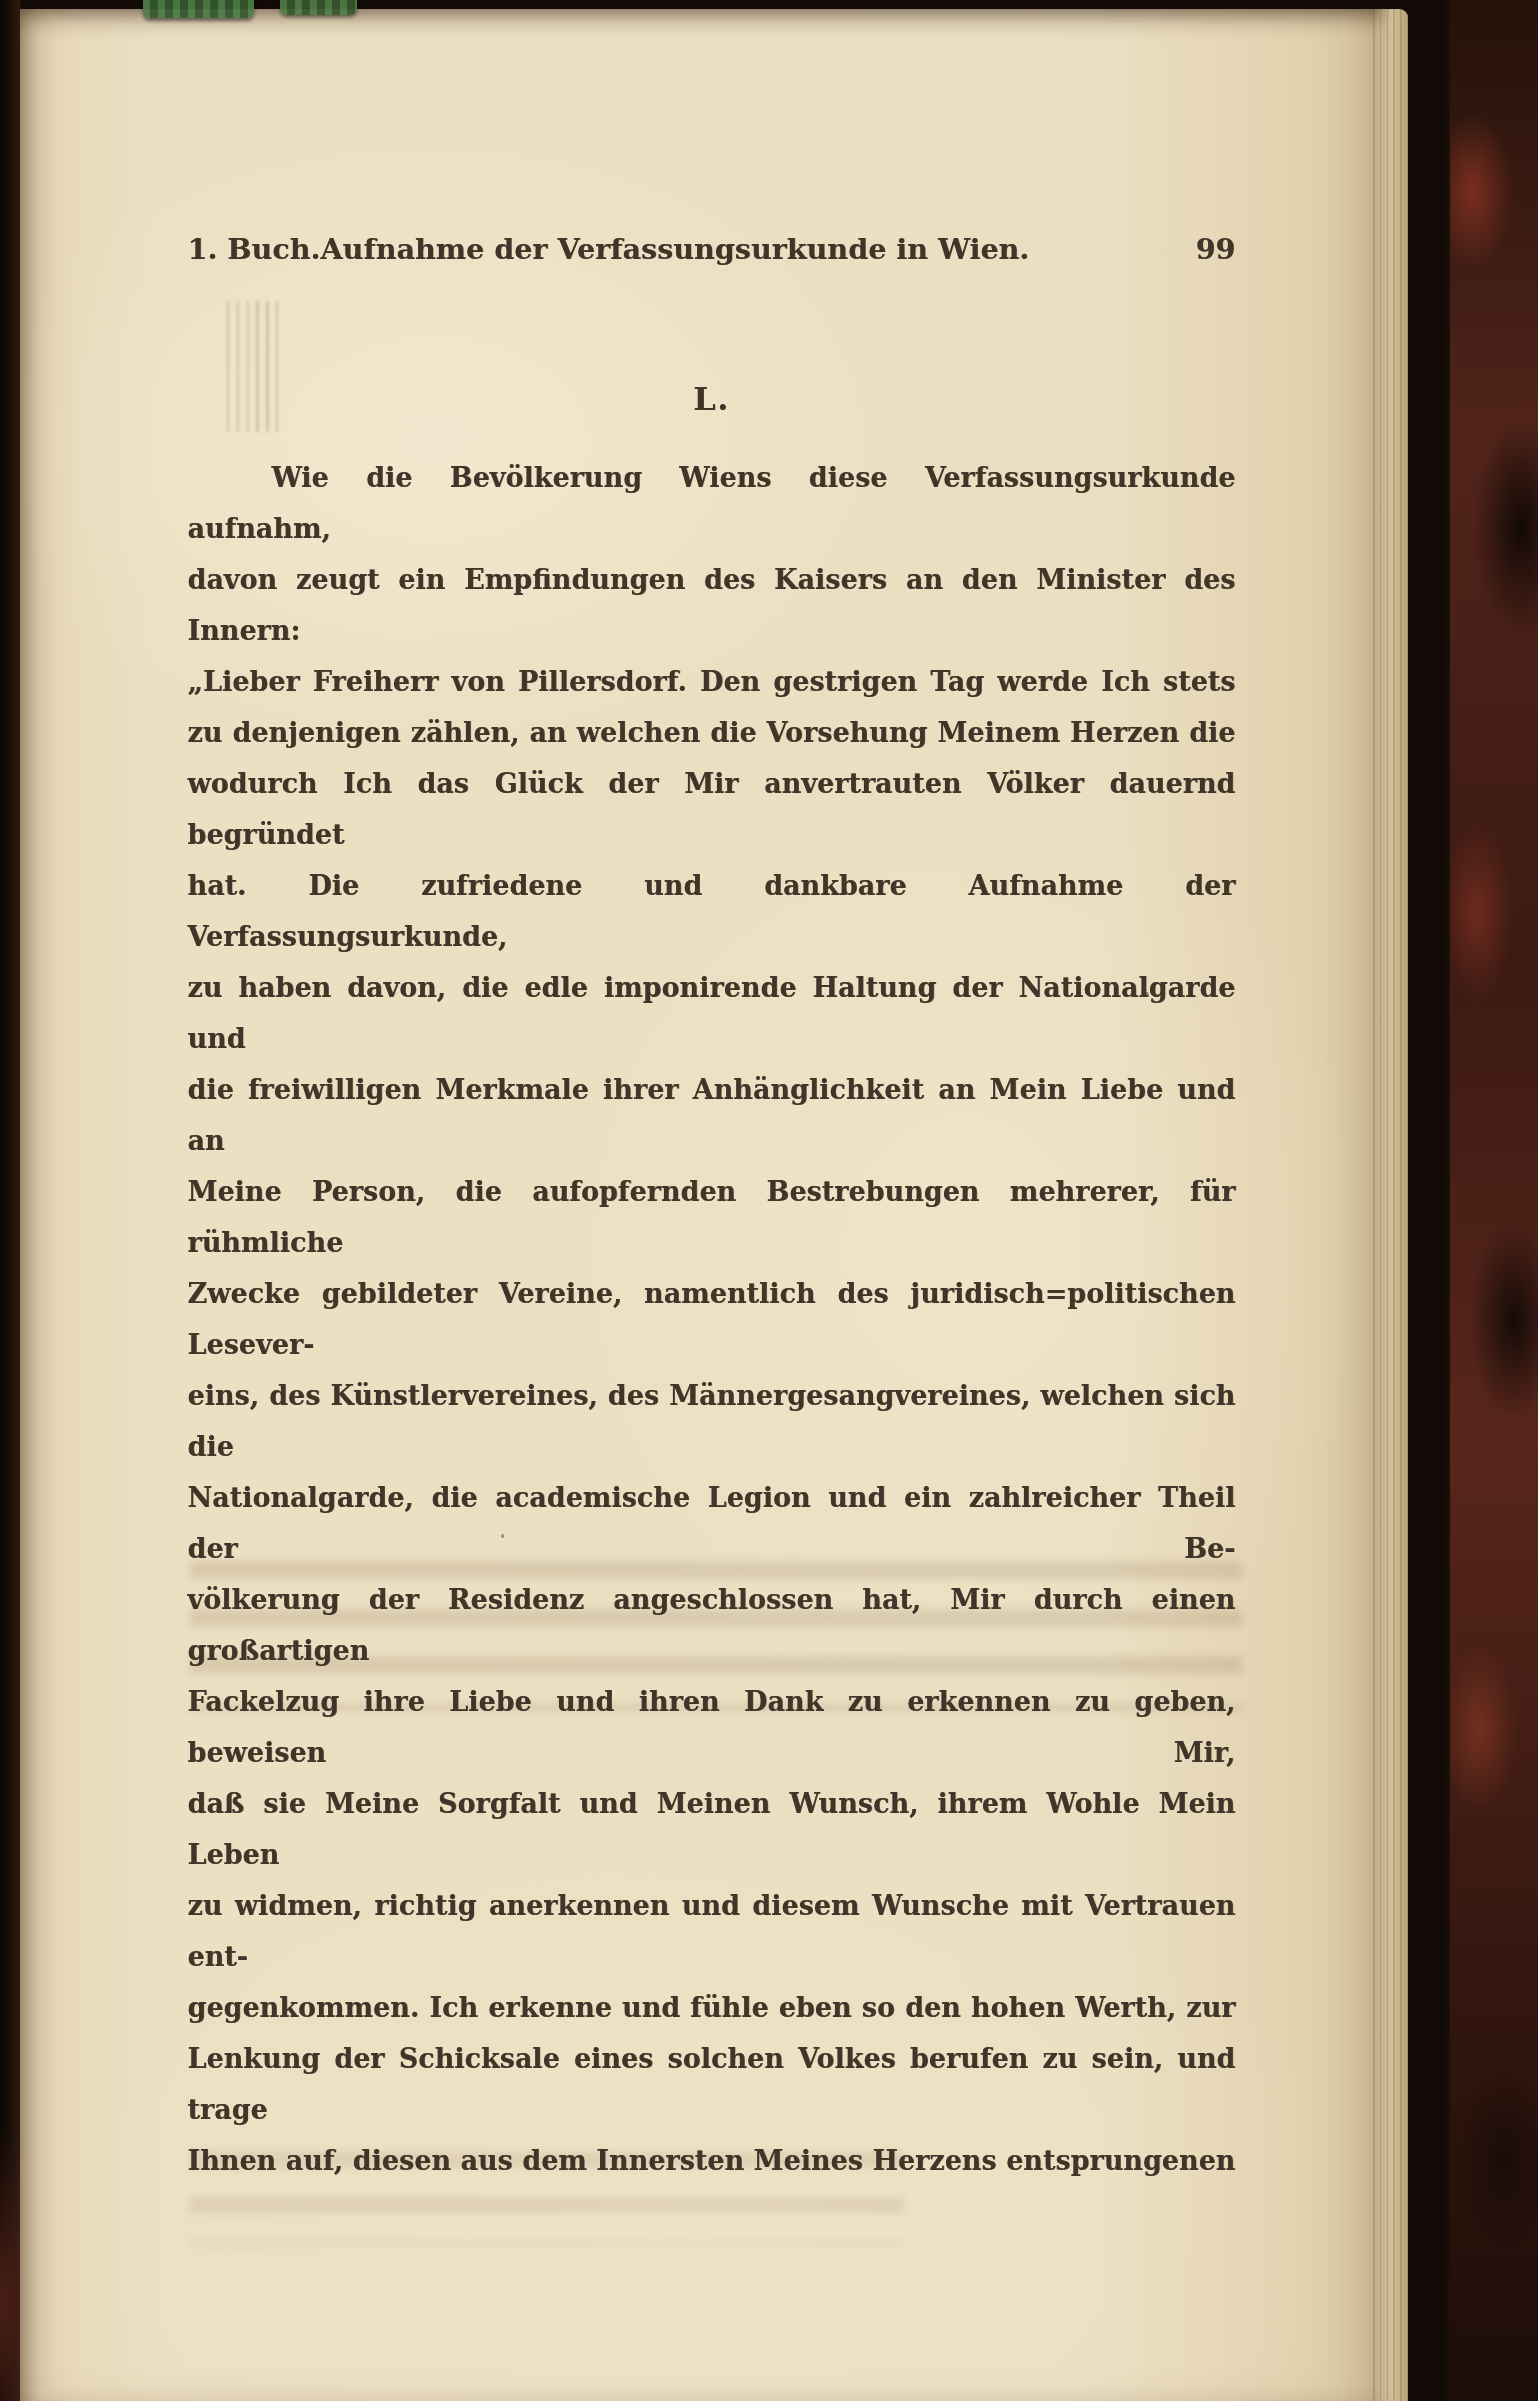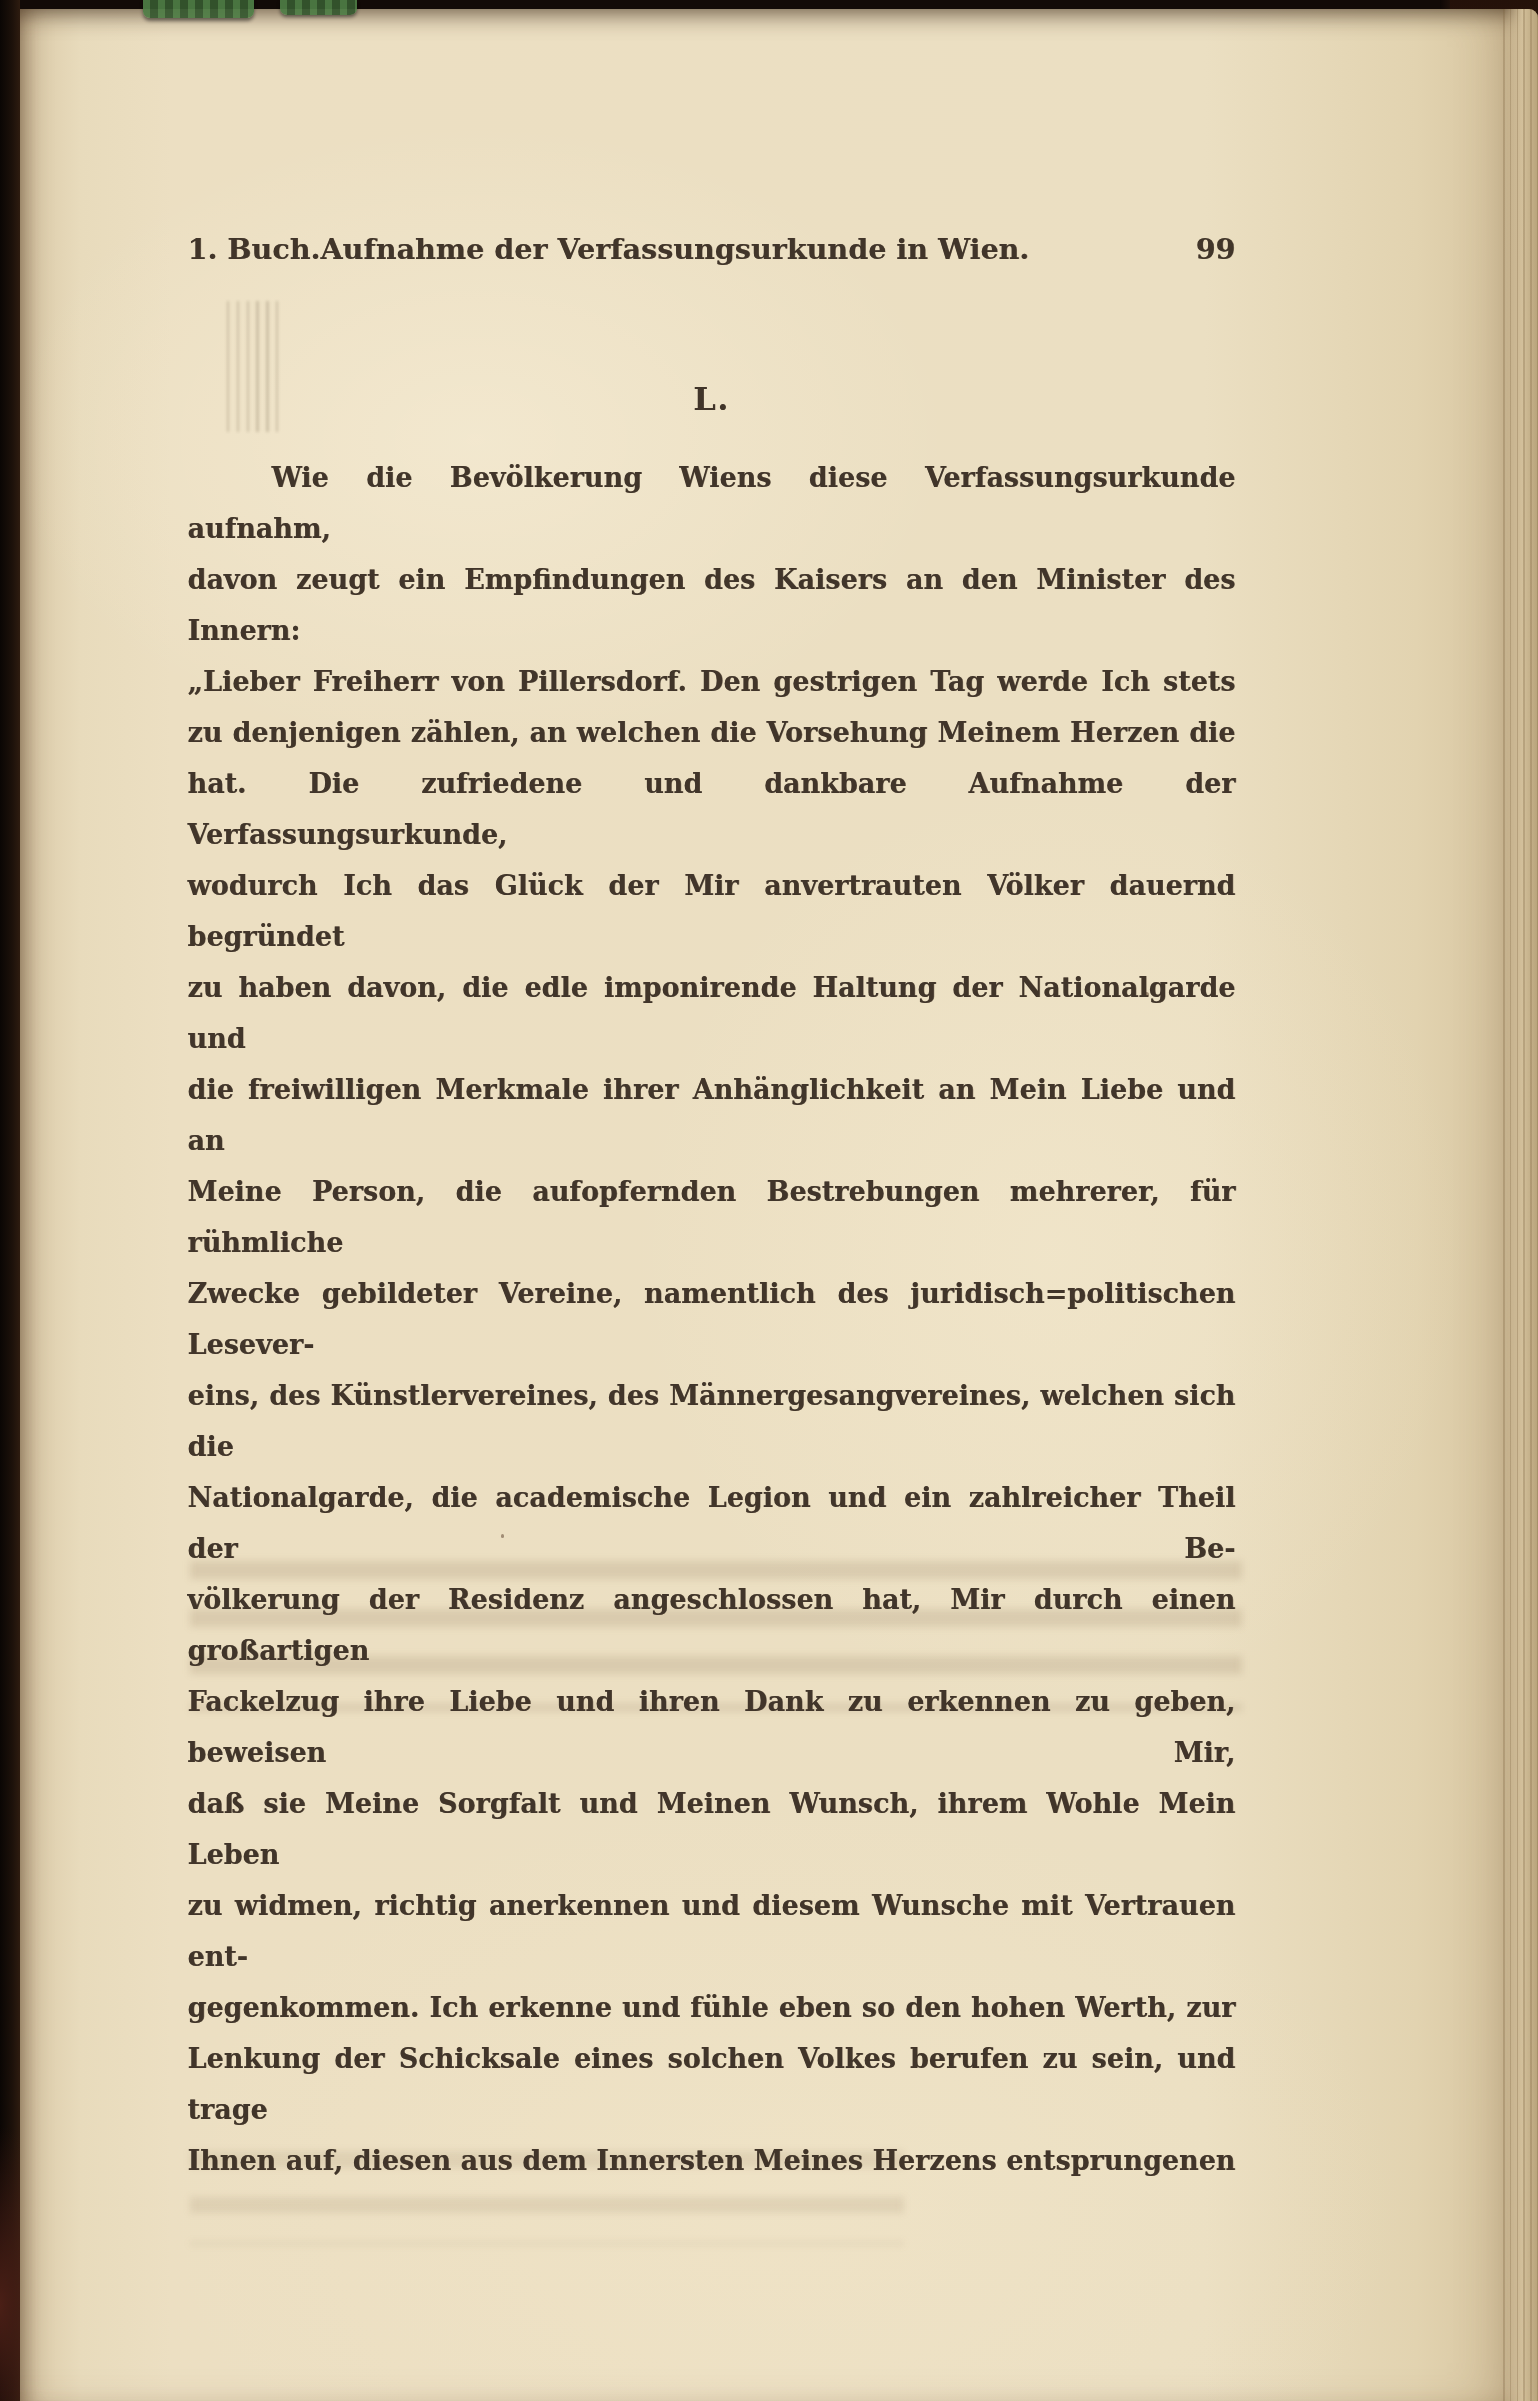--- a/index.html
+++ b/index.html
@@ -32,21 +32,21 @@
   }
   .headband-a,.headband-b{
     position:absolute;top:0;height:18px;border-radius:0 0 6.8px 6.8px;opacity:.92;
     background:repeating-linear-gradient(90deg,#4e7d45 0 7.5px,#35582f 7.5px 15px);
     box-shadow:0 2.3px 3.8px rgba(0,0,0,.5);
   }
   .headband-a{left:143px;width:111px;}
   .headband-b{left:280px;width:77px;height:15px;}
   
   .page{
-    position:absolute;left:19.5px;top:9px;width:1518px;height:2392px;
+    position:absolute;left:19.5px;top:9px;width:1388px;height:2392px;
     border-radius:0 9px 0 0;
     background:
       radial-gradient(676px 451px at 30% 18%, rgba(255,248,230,.35), rgba(255,248,230,0) 70%),
       radial-gradient(601px 676px at 68% 52%, rgba(250,240,215,.30), rgba(250,240,215,0) 70%),
       radial-gradient(902px 601px at 50% 92%, rgba(246,234,206,.30), rgba(246,234,206,0) 70%),
       linear-gradient(90deg,#d9c8a6 0%,#e8dbbc 4%,#ecdfc2 10%,#ebdfc2 78%,#e2d3b0 92%,#d3c09a 100%),
       #ebdfc4;
     box-shadow:
       inset 0 15px 22.5px -10.5px rgba(50,30,15,.62),
       inset -53px 0 60px -34px rgba(100,70,40,.48),
@@ -129,22 +129,22 @@
       <span class="num">99</span>
     </div>
 
     <div class="section-heading first">L.</div>
 
     <div class="paragraph">
       <div class="line indent">Wie die Bevölkerung Wiens diese Verfassungsurkunde aufnahm,</div>
       <div class="line">davon zeugt ein Empfindungen des Kaisers an den Minister des Innern:</div>
       <div class="line">„Lieber Freiherr von Pillersdorf.  Den gestrigen Tag werde Ich stets</div>
       <div class="line">zu denjenigen zählen, an welchen die Vorsehung Meinem Herzen die</div>
+      <div class="line">wodurch Ich das Glück der Mir anvertrauten Völker dauernd begründet</div>
       <div class="line">hat.  Die zufriedene und dankbare Aufnahme der Verfassungsurkunde,</div>
-      <div class="line">wodurch Ich das Glück der Mir anvertrauten Völker dauernd begründet</div>
       <div class="line">zu haben davon, die edle imponirende Haltung der Nationalgarde und</div>
       <div class="line">die freiwilligen Merkmale ihrer Anhänglichkeit an Mein Liebe und an</div>
       <div class="line">Meine Person, die aufopfernden Bestrebungen mehrerer, für rühmliche</div>
       <div class="line">Zwecke gebildeter Vereine, namentlich des juridisch=politischen Lesever-</div>
       <div class="line">eins, des Künstlervereines, des Männergesangvereines, welchen sich die</div>
       <div class="line">Nationalgarde, die academische Legion und ein zahlreicher Theil der Be-</div>
       <div class="line">völkerung der Residenz angeschlossen hat, Mir durch einen großartigen</div>
       <div class="line">Fackelzug ihre Liebe und ihren Dank zu erkennen zu geben, beweisen Mir,</div>
       <div class="line">daß sie Meine Sorgfalt und Meinen Wunsch, ihrem Wohle Mein Leben</div>
       <div class="line">zu widmen, richtig anerkennen und diesem Wunsche mit Vertrauen ent-</div>

